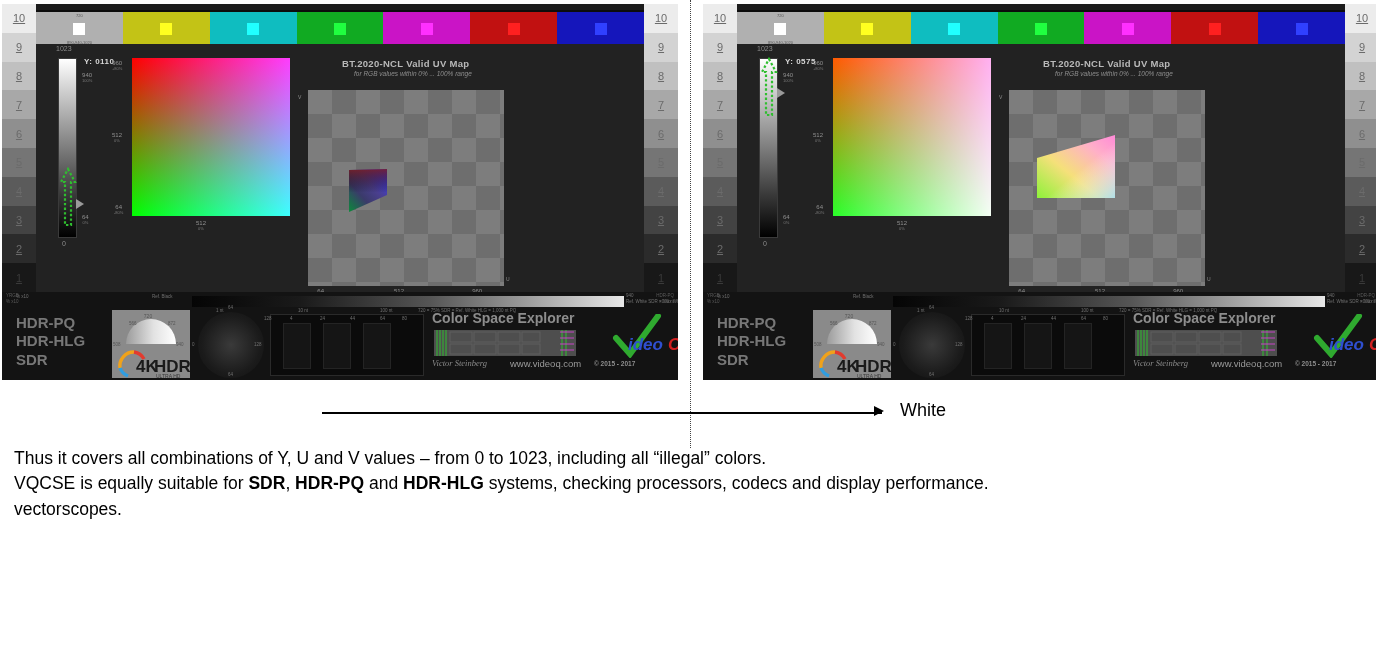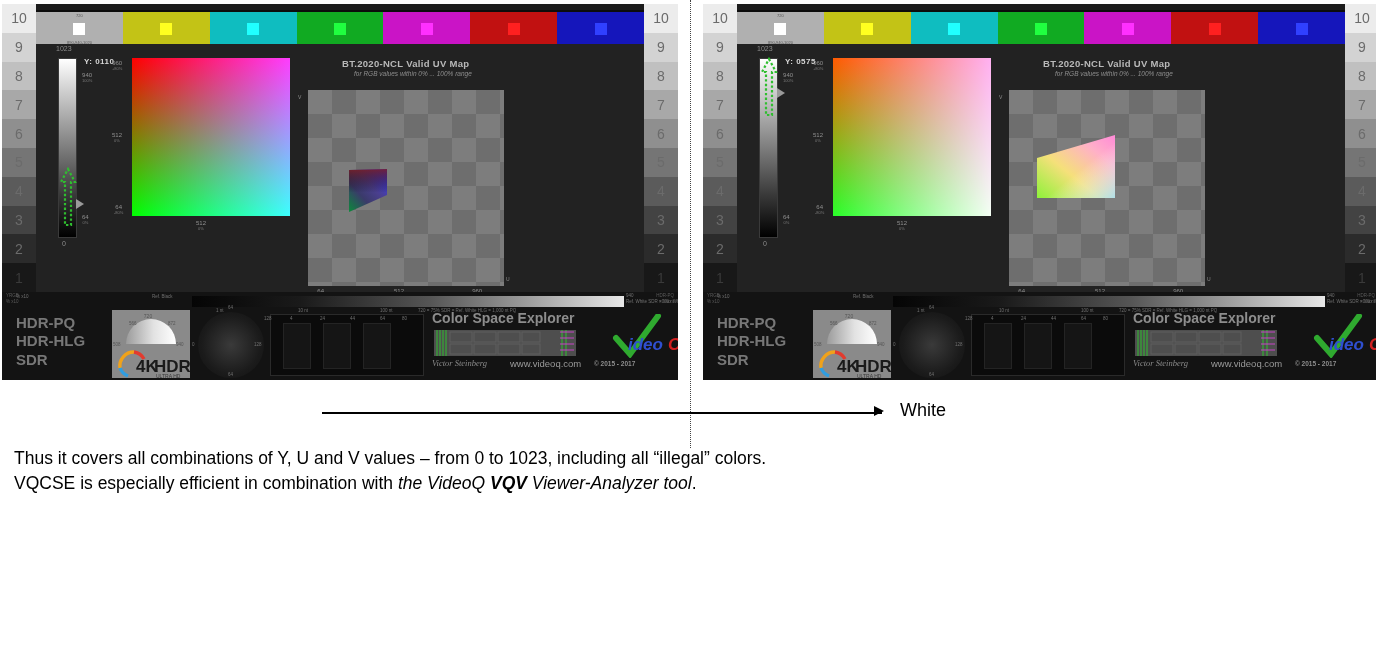--- a/index.html
+++ b/index.html
@@ -9,21 +9,21 @@
 
   
   .tp{position:absolute;top:4px;width:676px;height:376px;background:#1c1c1c;overflow:hidden;}
   .tp.left{left:2px;}
   .tp.right{left:703px;}
 
   
   .side-ramp{position:absolute;top:0;width:34px;height:288px;display:flex;flex-direction:column;}
   .side-ramp.l{left:0;}
   .side-ramp.r{right:0;}
-  .side-step{flex:1;display:flex;align-items:center;justify-content:center;font-size:14px;color:#6b6b6b;}
+  .side-step{flex:1;display:flex;align-items:center;justify-content:center;font-size:11px;color:#6b6b6b;text-decoration:underline;}
 
   
   .colorbars{position:absolute;left:34px;top:6px;right:34px;height:34px;display:flex;border-top:2px solid #0c0c0c;}
   .cb{flex:1;position:relative;}
   .cb .patch{position:absolute;left:50%;top:50%;transform:translate(-50%,-50%);width:12px;height:12px;}
   .cb .lbl-top{position:absolute;left:50%;top:1px;transform:translateX(-50%);font-size:4px;color:#555;}
   .cb .lbl-bot{position:absolute;left:50%;bottom:1px;transform:translateX(-50%);font-size:4px;color:#555;white-space:nowrap;}
 
   
   .field{position:absolute;left:34px;top:40px;right:34px;bottom:88px;background:#222222;}
@@ -610,16 +610,17 @@
     <div class="tiny" style="right:4px;bottom:76px;color:#5a5a5a">x100 nt</div>
   </div>
 
   <div class="dashline"></div>
   <div class="timeaxis"></div>
   <div class="timehead"></div>
   <div class="timelabel">White</div>
 
   <div class="para">
     <div class="ln">Thus it covers all combinations of Y, U and V values – from 0 to 1023, including all “illegal” colors.</div>
-    <div class="ln"><span>VQCSE is especially efficient in combination with </span><i>the VideoQ </i><i><b>VQV</b></i><i> Viewer-Analyzer tool</i><span>.</span></div>
+    <div class="ln"><span>VQCSE is equally suitable for </span><b>SDR</b><span>, </span><b>HDR-PQ</b><span> and </span><b>HDR-HLG</b><span> systems, checking processors, codecs and display performance.</span></div>
+    <div class="ln">vectorscopes.</div>
   </div>
 
 </div>
 
 </body></html>

